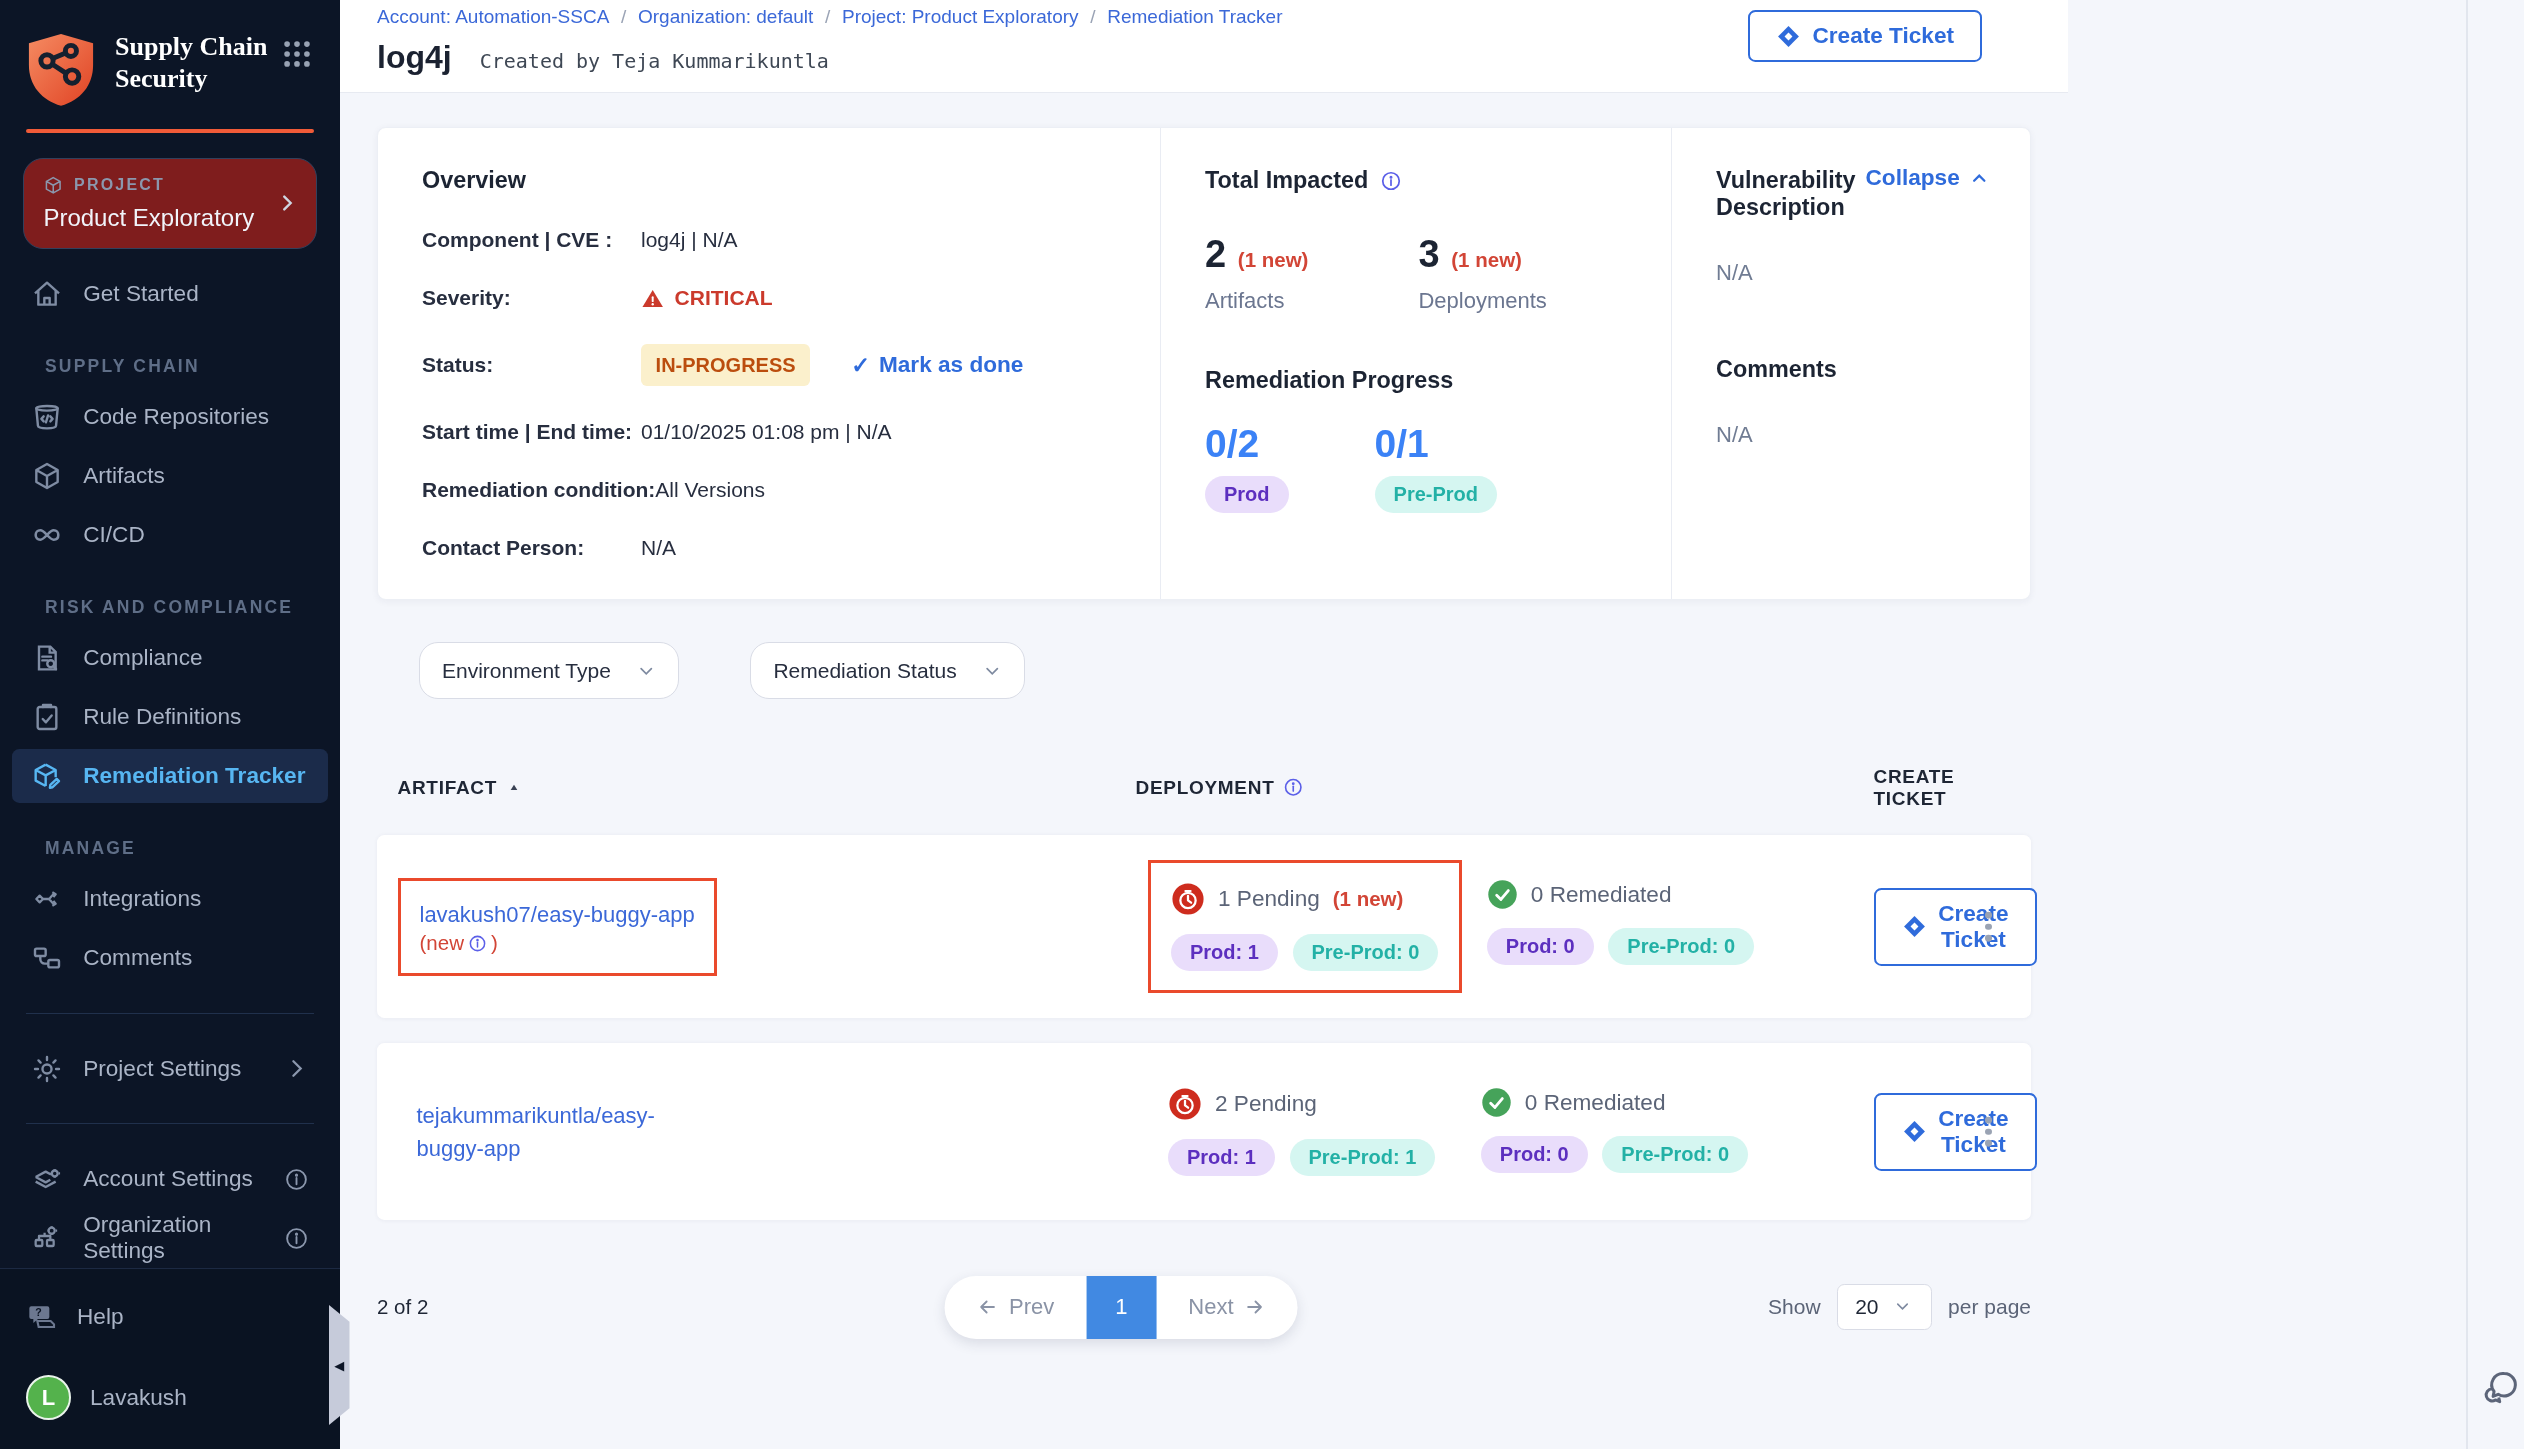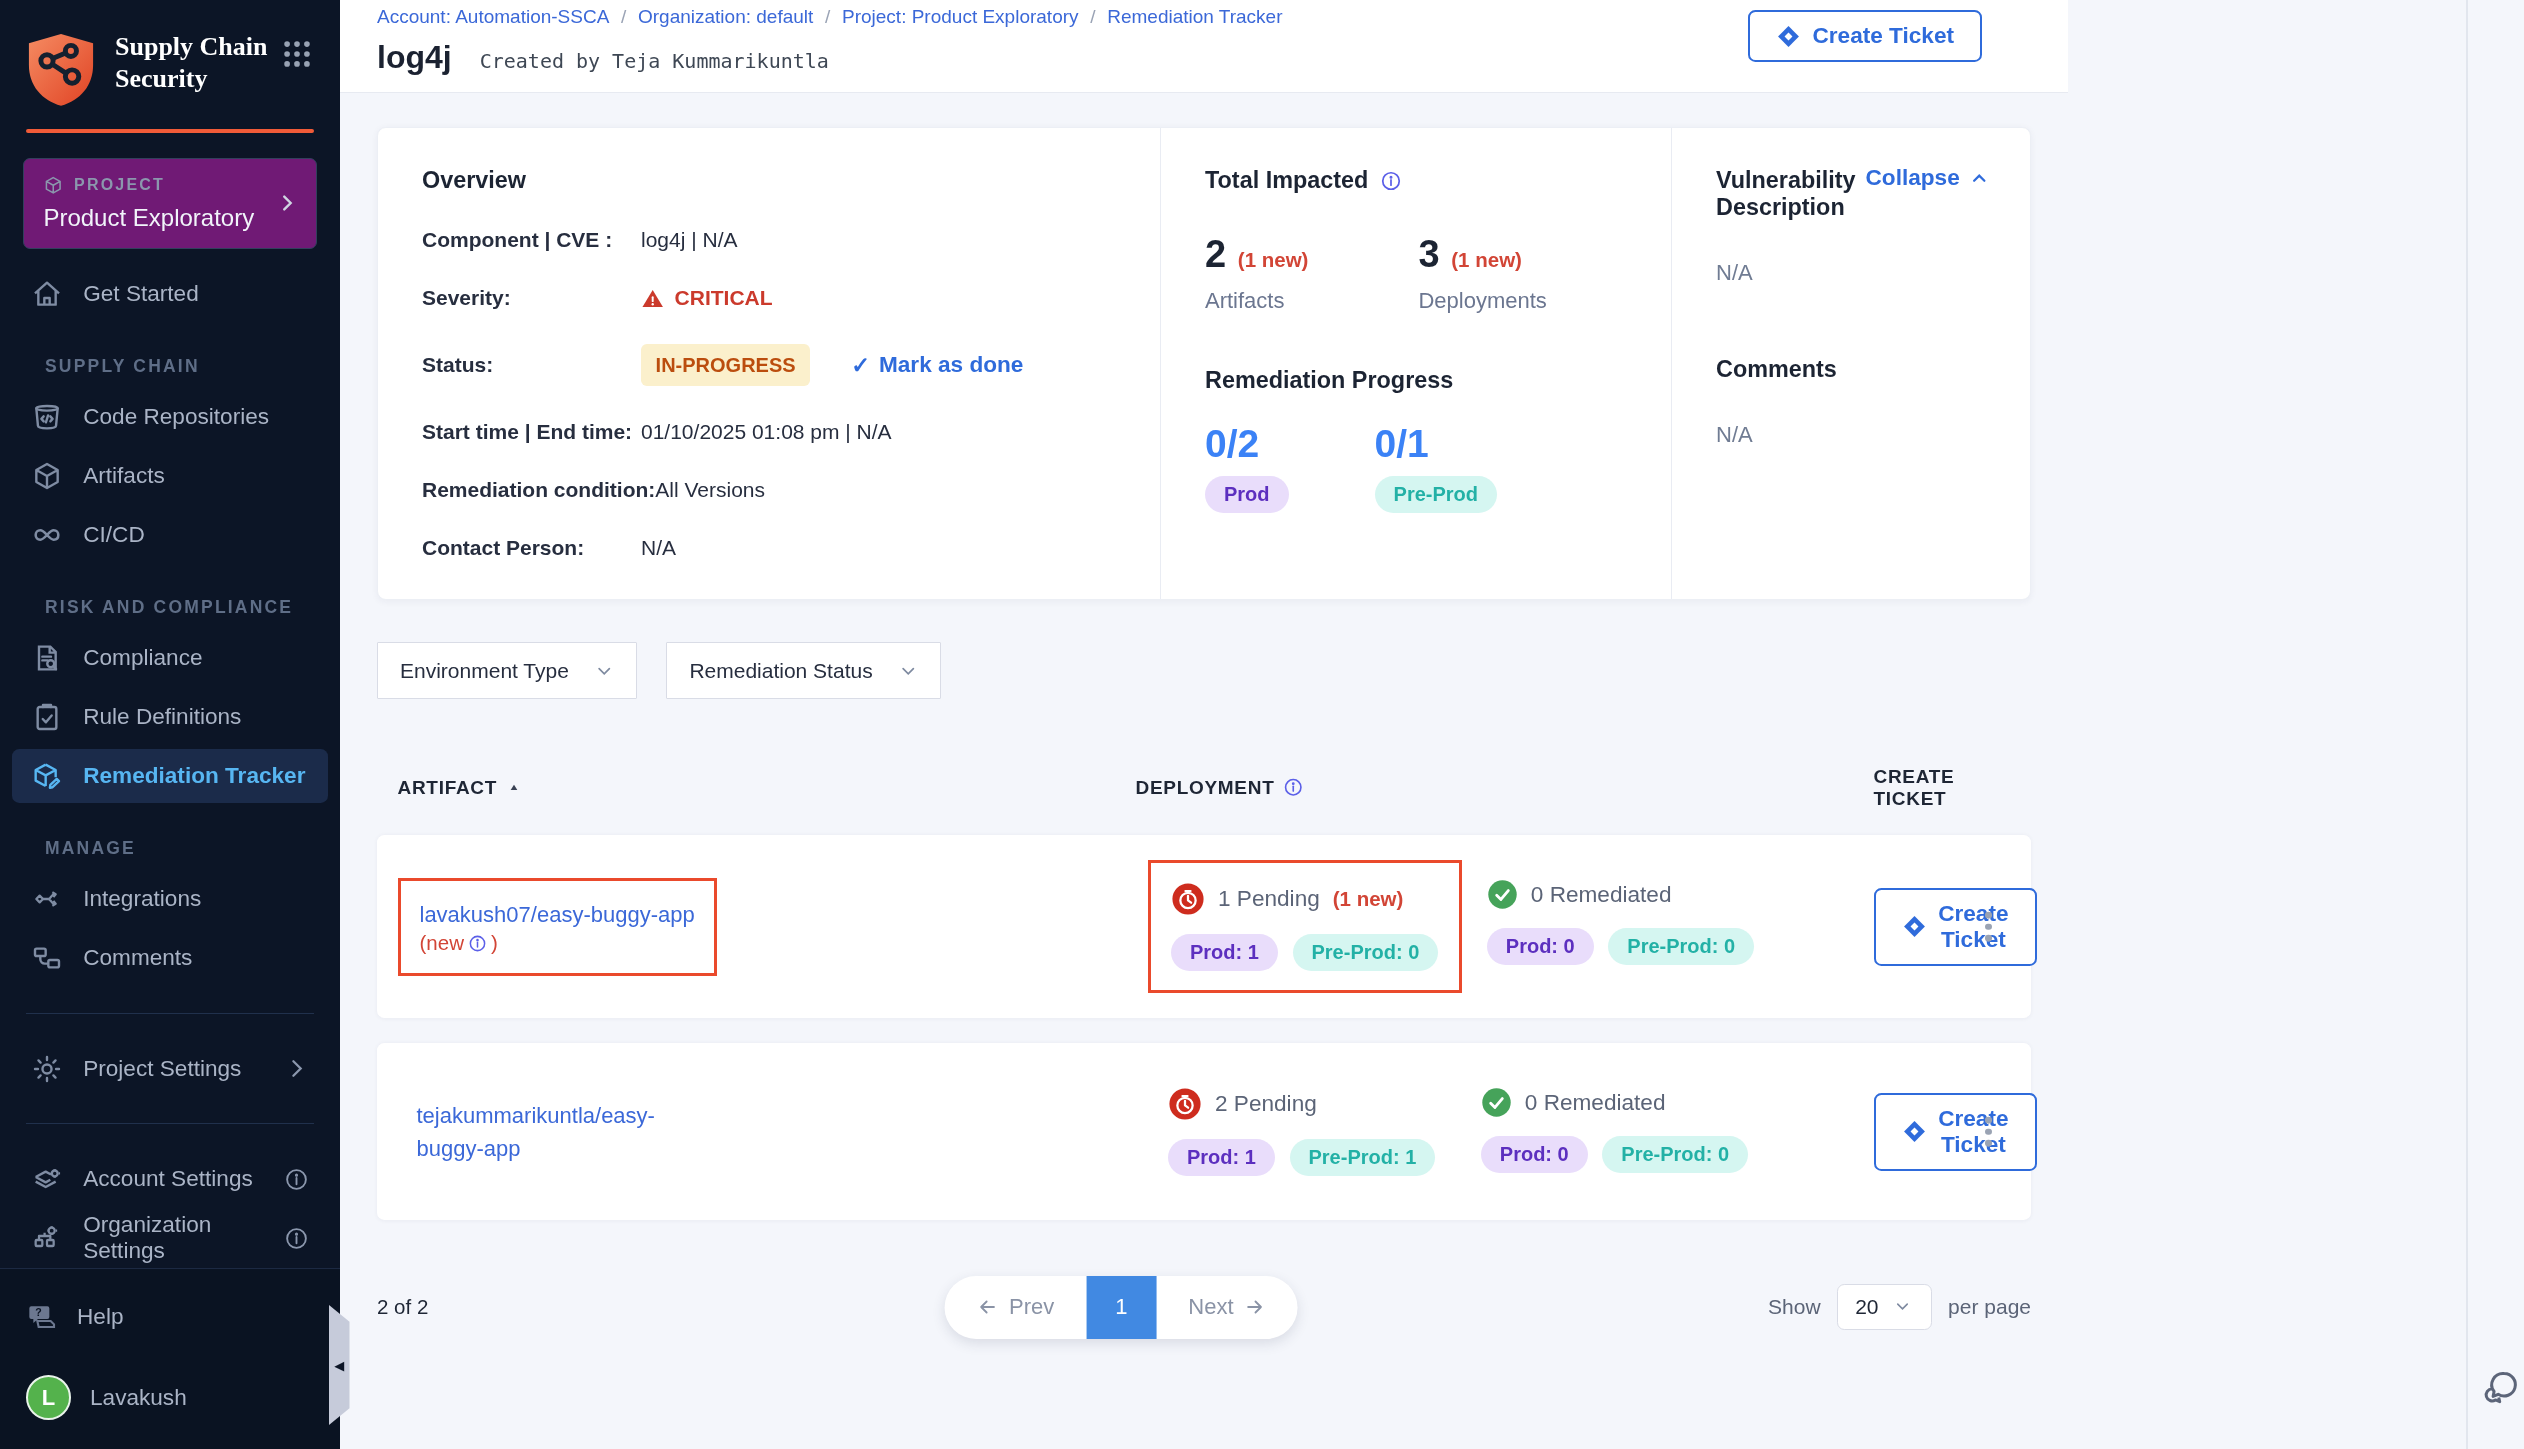--- a/index.html
+++ b/index.html
@@ -15,21 +15,21 @@
     position:absolute; left:0; top:0; width:340px; height:1449px;
     background:#0c1526; display:flex; flex-direction:column; z-index:5;
   }
   .side-top { padding:31px 26px 0 26px;font-family:Liberation Serif, serif; }
   .logo-row { display:flex; align-items:flex-start; }
   .logo-shield { width:70px; height:76px; flex:0 0 auto; }
   .app-title { color:#fff; font-size:26px; font-weight:700; line-height:1.22; margin-left:19px; width:168px; }
   .grid-icon { margin-left:auto; margin-top:5.8px; width:34px; height:34px; cursor:pointer; }
   .brand-rule { height:4.4px; background:#f15b38; border-radius:2.2px; margin:22px 26px 0 26px; }
   .project-card {
-    margin:25px 23.4px 0 23.4px; background:#701a75; border:1.5px solid #31405c; border-radius:7px;
+    margin:25px 23.4px 0 23.4px; background:#7f1d1d; border:1.5px solid #31405c; border-radius:20px;
     padding:16px 19px; position:relative; cursor:pointer;
   }
   .project-label-row { display:flex; align-items:center; gap:10.2px; color:#8b97ad; font-size:16px; letter-spacing:2.2px; font-weight:700; }
   .project-name { color:#f1f4fa; font-size:24px; margin-top:8.8px; }
   .project-chev { position:absolute; right:17.5px; top:50%; transform:translateY(-50%); color:#cfd6e2; width:22px; height:22px; }
 
   .nav-item {
     display:flex; align-items:center; gap:20.5px; height:61px; margin:2.9px 11.7px; padding:0 19px;
     border-radius:7.3px; color:#aab4c6; font-size:22.6px; cursor:pointer; position:relative;
   }
@@ -109,22 +109,22 @@
   .pill-preprod { background:#d5f6f1; color:#23b1a6; }
 
   .col3 { position:relative; }
   .collapse-link { position:absolute; right:41px; top:37px; color:#2f6bdb; font-size:22.6px; font-weight:700; display:flex; align-items:center; gap:8.8px; cursor:pointer; }
   .na { color:#707c93; font-size:22px; margin-top:39px; }
   .comments-h { margin-top:70px; }
 
   
   .filters { display:flex; gap:29px; margin-top:42px; }
   .filter-btn {
-    display:flex; align-items:center; gap:25px; background:#fff; border:1.5px solid #d9dce6; border-radius:1px;
-    padding:15.3px 22px; font-size:21px; color:#272e3f; cursor:pointer;
+    display:flex; align-items:center; gap:25px; background:#fff; border:1.5px solid #d9dce6; border-radius:19px;
+    padding:15.3px 22px; font-size:21px; color:#272e3f; cursor:pointer;margin-left:42px;
   }
   .chev-sm { width:20.5px; height:20.5px; color:#7e8aa0; }
 
   
   .thead { display:grid; grid-template-columns:738px 738px 1fr; margin-top:67px; padding:0 20.5px; }
   .th { font-size:19px; font-weight:700; color:#1e2635; letter-spacing:0.7px; display:flex; align-items:center; gap:8.8px; }
   .sort-icon { width:16px; height:16px; color:#3a4254; }
   .row-card {
     background:#fff; border-radius:7.3px; box-shadow:0 0.7px 4.4px rgba(30,40,80,.05);
     display:grid; grid-template-columns:738px 738px 1fr; align-items:center;

